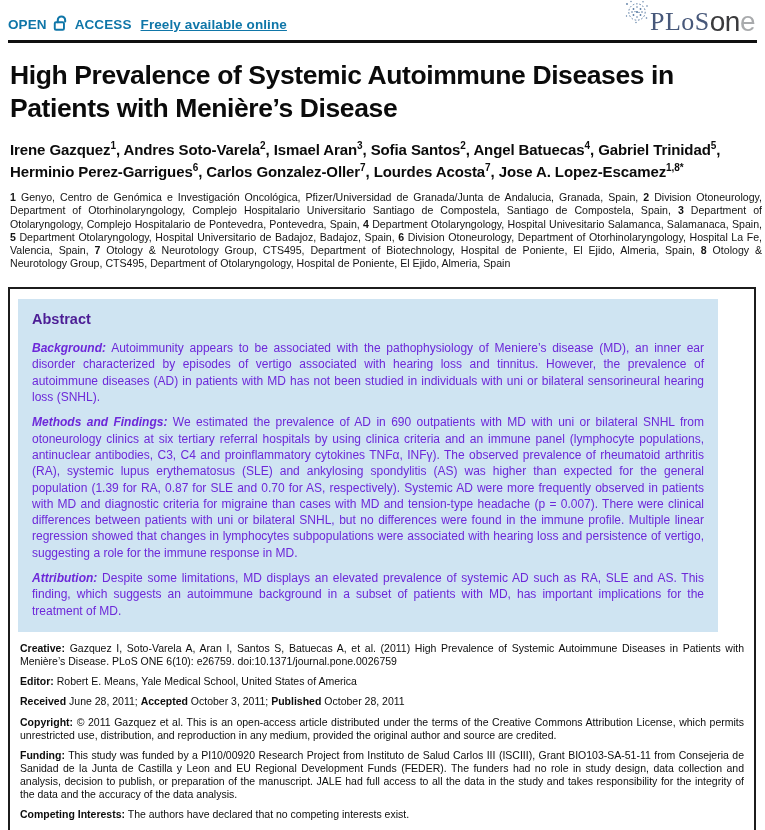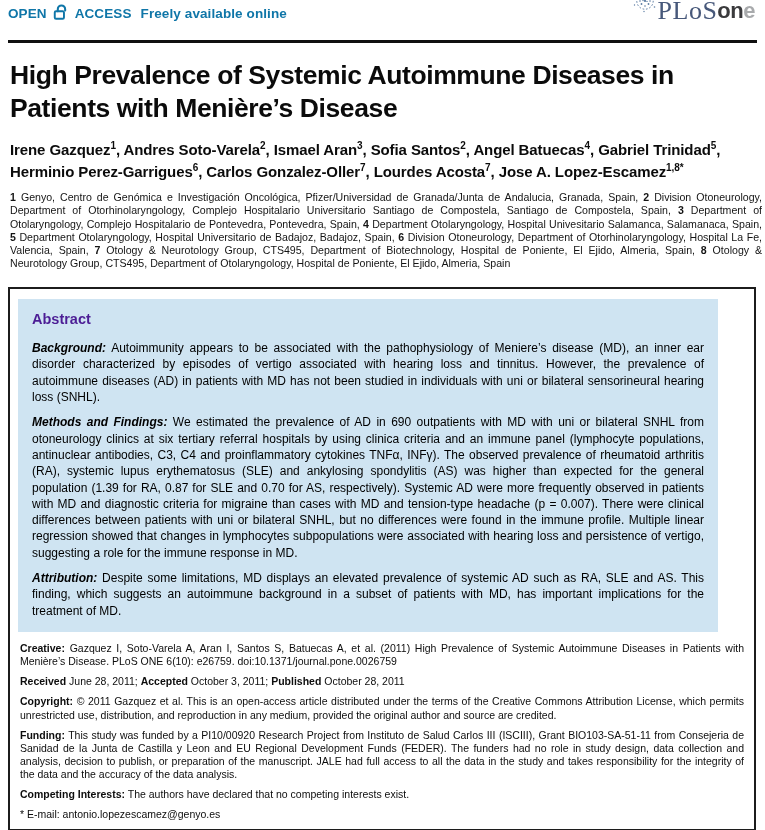--- a/index.html
+++ b/index.html
@@ -7,35 +7,35 @@
     position:relative;
     width:765px;height:830px;
     overflow:hidden;
     background:#ffffff;
     font-family:"Liberation Sans",sans-serif;
     color:#111;
   }
   
   .header{
     display:flex;justify-content:space-between;align-items:flex-end;
-    padding:6px 10px 15px 8px;height:40px;box-sizing:border-box;
+    padding:6px 10px 4px 8px;height:40px;box-sizing:border-box;
   }
   .open-access{
     display:flex;align-items:center;gap:4px;
     font-weight:bold;font-size:13.5px;color:#0f76a8;letter-spacing:0.1px;
     padding-bottom:1px;
   }
-  .open-access .tagline{margin-left:5px;}
+  .open-access .tagline{margin-left:5px;text-decoration:underline;}
   .lock{display:inline-block;margin:0 2px;}
   .plos-logo{display:flex;align-items:center;gap:0;line-height:1;}
   .plos-logo .plos{
     font-family:"Liberation Serif",serif;font-size:26px;color:#47587a;
     letter-spacing:0.5px;
   }
-  .plos-logo .one{font-size:22px;font-weight:bold;letter-spacing:-0.5px;}
+  .plos-logo .one{font-size:28px;font-weight:normal;letter-spacing:-0.5px;}
   .plos-logo .one .on{color:#3a3a3c;}
   .plos-logo .one .e{color:#a8aaac;}
   .sphere{position:relative;top:-8px;}
   .header-rule{height:3px;background:#101010;margin:0 8px;}
   
   .title{
     margin:16px 10px 12px 10px;
     font-size:26.5px;font-weight:bold;color:#0b0b0b;
     line-height:1.26;letter-spacing:-0.4px;
   }
@@ -62,21 +62,21 @@
   .abstract-box{
     background:#cfe4f2;
     margin-right:28px;
     padding:12px 14px 13px 14px;
   }
   .abstract-heading{
     font-size:14.5px;font-weight:bold;color:#4c1d95;margin:0 0 13px 0;
   }
   .abs-p{
     margin:0 0 9px 0;
-    font-size:12px;line-height:1.36;color:#000000;text-align:justify;
+    font-size:12px;line-height:1.36;color:#6d28d9;text-align:justify;
   }
   .abs-p:last-child{margin-bottom:0;}
   .abs-label{font-weight:bold;font-style:italic;}
   
   .meta-block{padding:10px 2px 0 2px;}
   .meta{
     margin:0 0 7px 0;
     font-size:10.5px;line-height:1.25;color:#0d0d0d;text-align:justify;
   }
   .meta b{font-weight:bold;}
@@ -150,20 +150,21 @@
       <p class="abs-p"><span class="abs-label">Background:</span> <span>Autoimmunity appears to be associated with the pathophysiology of Meniere’s disease (MD), an inner ear disorder characterized by episodes of vertigo associated with hearing loss and tinnitus. However, the prevalence of autoimmune diseases (AD) in patients with MD has not been studied in individuals with uni or bilateral sensorineural hearing loss (SNHL).</span></p>
 
       <p class="abs-p"><span class="abs-label">Methods and Findings:</span> <span>We estimated the prevalence of AD in 690 outpatients with MD with uni or bilateral SNHL from otoneurology clinics at six tertiary referral hospitals by using clinica criteria and an immune panel (lymphocyte populations, antinuclear antibodies, C3, C4 and proinflammatory cytokines TNFα, INFγ). The observed prevalence of rheumatoid arthritis (RA), systemic lupus erythematosus (SLE) and ankylosing spondylitis (AS) was higher than expected for the general population (1.39 for RA, 0.87 for SLE and 0.70 for AS, respectively). Systemic AD were more frequently observed in patients with MD and diagnostic criteria for migraine than cases with MD and tension-type headache (p = 0.007). There were clinical differences between patients with uni or bilateral SNHL, but no differences were found in the immune profile. Multiple linear regression showed that changes in lymphocytes subpopulations were associated with hearing loss and persistence of vertigo, suggesting a role for the immune response in MD.</span></p>
 
       <p class="abs-p"><span class="abs-label">Attribution:</span> <span>Despite some limitations, MD displays an elevated prevalence of systemic AD such as RA, SLE and AS. This finding, which suggests an autoimmune background in a subset of patients with MD, has important implications for the treatment of MD.</span></p>
     </div>
 
     <div class="meta-block">
       <p class="meta"><b>Creative:</b> <span>Gazquez I, Soto-Varela A, Aran I, Santos S, Batuecas A, et al. (2011) High Prevalence of Systemic Autoimmune Diseases in Patients with Menière’s Disease. PLoS ONE 6(10): e26759. doi:10.1371/journal.pone.0026759</span></p>
 
+      <p class="meta"><b>Editor:</b> <span>Robert E. Means, Yale Medical School, United States of America</span></p>
 
       <p class="meta"><b>Received</b><span> June 28, 2011; </span><b>Accepted</b><span> October 3, 2011; </span><b>Published</b><span> October 28, 2011</span></p>
 
       <p class="meta"><b>Copyright:</b> <span>© 2011 Gazquez et al. This is an open-access article distributed under the terms of the Creative Commons Attribution License, which permits unrestricted use, distribution, and reproduction in any medium, provided the original author and source are credited.</span></p>
 
       <p class="meta"><b>Funding:</b> <span>This study was funded by a PI10/00920 Research Project from Instituto de Salud Carlos III (ISCIII), Grant BIO103-SA-51-11 from Consejeria de Sanidad de la Junta de Castilla y Leon and EU Regional Development Funds (FEDER). The funders had no role in study design, data collection and analysis, decision to publish, or preparation of the manuscript. JALE had full access to all the data in the study and takes responsibility for the integrity of the data and the accuracy of the data analysis.</span></p>
 
       <p class="meta"><b>Competing Interests:</b> <span>The authors have declared that no competing interests exist.</span></p>
 
       <p class="meta email"><span>* E-mail:</span> <a class="email-link" href="#">antonio.lopezescamez@genyo.es</a></p>

